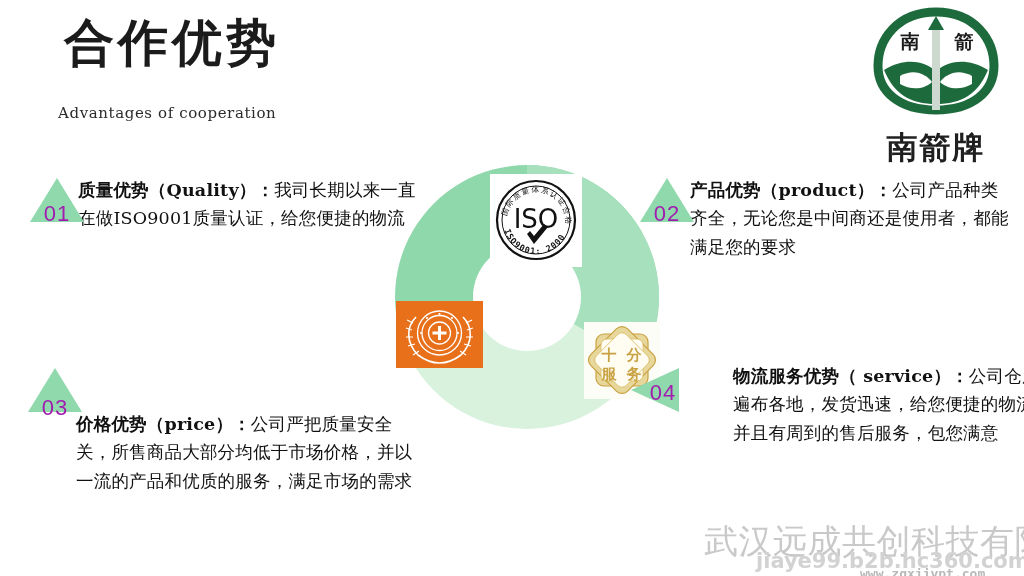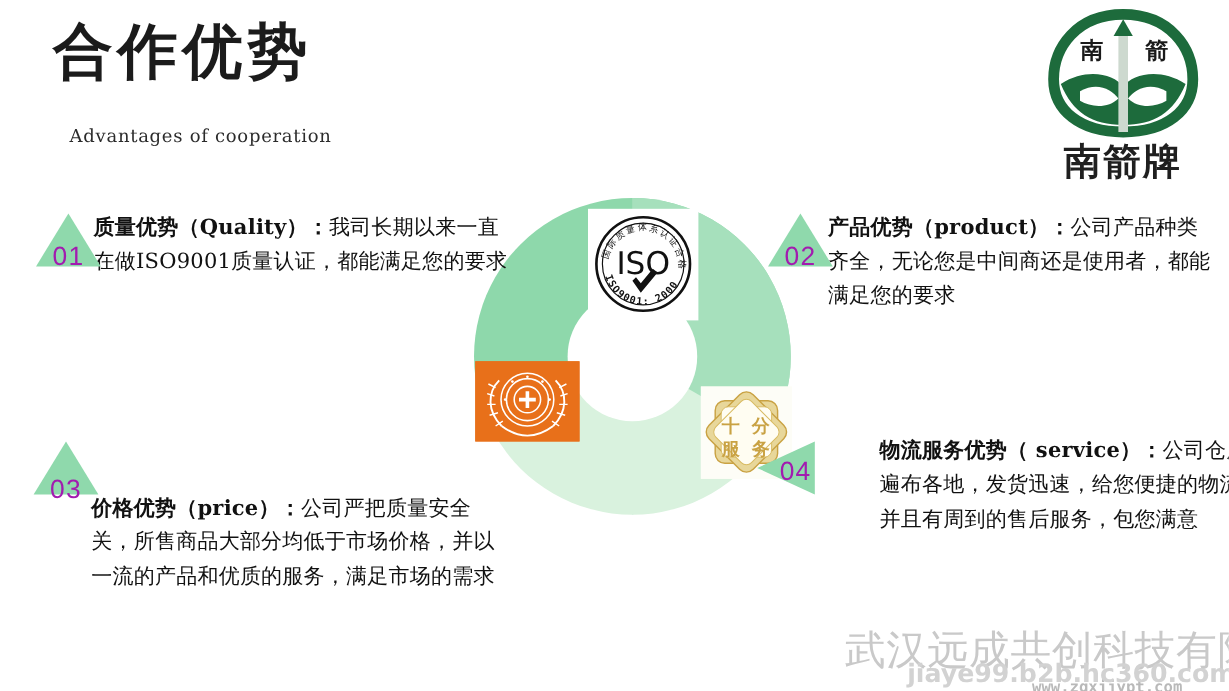--- a/index.html
+++ b/index.html
@@ -6,36 +6,36 @@
   html, body {
     width: 1024px; height: 576px;
     background: #ffffff;
     font-family: "Liberation Sans", "DejaVu Sans", sans-serif;
     overflow: hidden;
   }
   #page { position: relative; width: 1024px; height: 576px; background: #fff; }
 
   
   .title {
-    position: absolute; left: 44px; top: 14px;
+    position: absolute; left: 64px; top: 14px;
     font-family: "DejaVu Serif", "Liberation Serif", serif;
     font-size: 50px; font-weight: 700; color: #1b1b1b;
     letter-spacing: 4px; line-height: 1.15;
   }
   .subtitle {
     position: absolute; left: 58px; top: 104px;
     font-family: "DejaVu Serif", "Liberation Serif", serif;
     font-size: 15px; color: #2b2b2b; letter-spacing: 0.6px;
   }
 
   
   .logo { position: absolute; right: 18px; top: 6px; width: 140px; height: 150px; }
   .logo svg { display:block; }
   .logo-word {
-    position: absolute; left: 0; top: 108px; width: 140px; text-align: center;
+    position: absolute; left: 0; top: 121px; width: 140px; text-align: center;
     font-family: "DejaVu Serif", "Liberation Serif", serif;
     font-size: 31px; font-weight: 700; color: #1f1f1f; letter-spacing: 2px;
   }
 
   
   .donut { position: absolute; left: 393px; top: 163px; width: 268px; height: 268px; }
 
   
   .badge { position: absolute; }
   .badge-iso { left: 490px; top: 174px; width: 92px; height: 93px; background: #ffffff; }
@@ -209,21 +209,21 @@
       <text x="25" y="38" font-family="DejaVu Serif, serif" font-size="15" font-weight="700" fill="#c9a243" text-anchor="middle">十</text>
       <text x="50" y="38" font-family="DejaVu Serif, serif" font-size="15" font-weight="700" fill="#c9a243" text-anchor="middle">分</text>
       <text x="25" y="57" font-family="DejaVu Serif, serif" font-size="15" font-weight="700" fill="#c9a243" text-anchor="middle">服</text>
       <text x="50" y="57" font-family="DejaVu Serif, serif" font-size="15" font-weight="700" fill="#c9a243" text-anchor="middle">务</text>
     </svg>
   </div>
 
   <div class="item item01">
     <div class="tri"></div>
     <div class="tri-num">01</div>
-    <div class="item-text"><span class="lead">质量优势（Quality）：</span><span>我司长期以来一直在做ISO9001质量认证，都能满足您的要求</span></div>
+    <div class="item-text"><span class="lead">质量优势（Quality）：</span><span>我司长期以来一直在做ISO9001质量认证，给您便捷的物流</span></div>
   </div>
 
   <div class="item item02">
     <div class="tri"></div>
     <div class="tri-num">02</div>
     <div class="item-text"><span class="lead">产品优势（product）：</span><span>公司产品种类齐全，无论您是中间商还是使用者，都能满足您的要求</span></div>
   </div>
 
   <div class="item item03">
     <div class="tri"></div>

